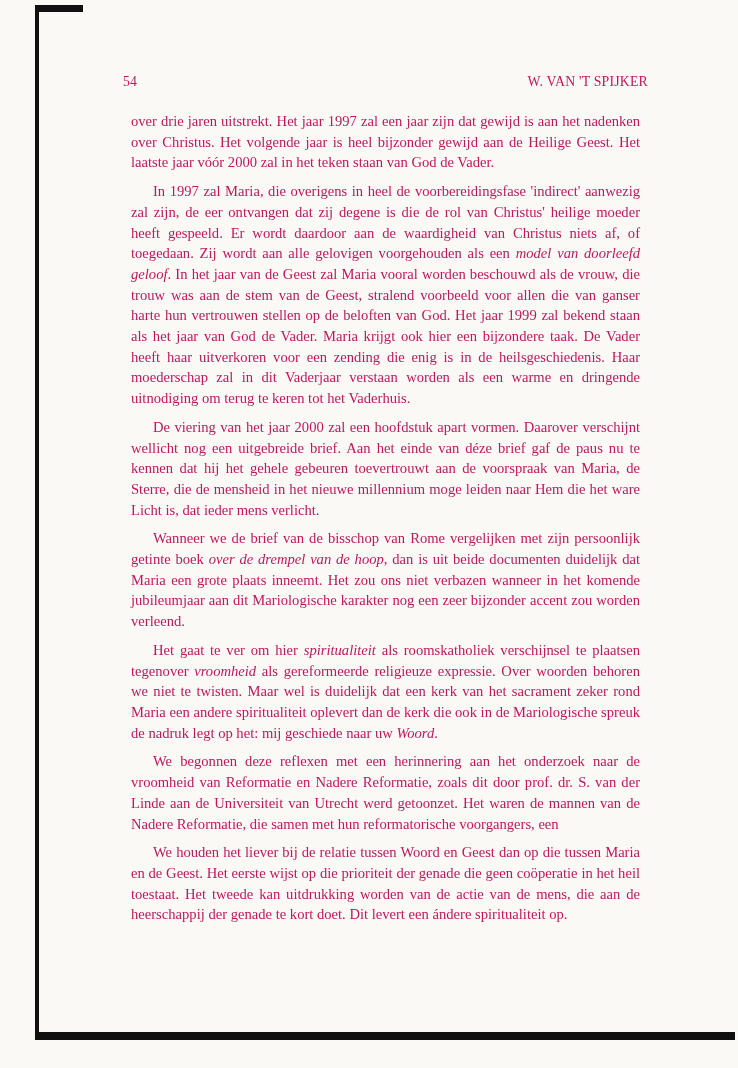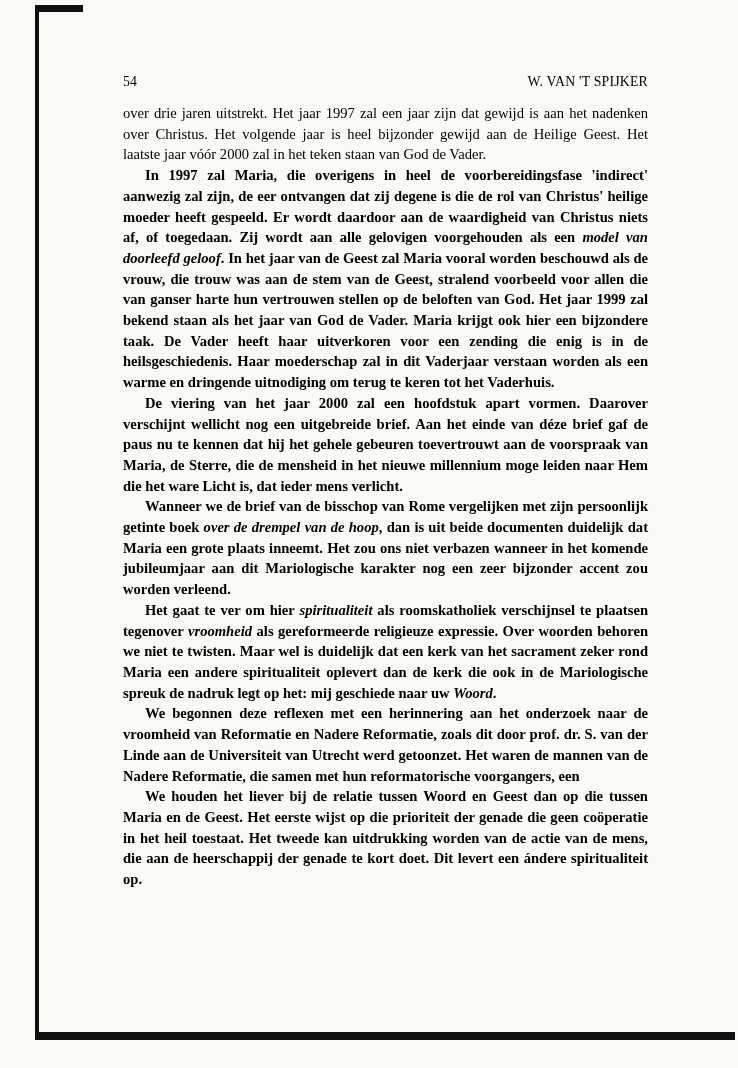--- a/index.html
+++ b/index.html
@@ -11,21 +11,21 @@
     height: 1068px;
     background: #efeeea;
     position: relative;
     overflow: hidden;
     font-family: "Liberation Serif", "DejaVu Serif", serif;
   }
   .page {
     position: absolute;
     inset: 0;
     background: #faf9f5;
-    color: #000000;
+    color: #be185d;
   }
   
   .scan-edge {
     position: absolute;
     background: #101010;
   }
   .scan-left {
     left: 35px;
     top: 5px;
     width: 4px;
@@ -56,26 +56,25 @@
   .body-text {
     position: absolute;
     top: 103px;
     left: 123px;
     width: 525px;
     font-size: 14.6px;
     line-height: 20.7px;
     text-align: justify;
   }
   .para {
-    margin: 0;
+    margin: 8px;
     padding: 0;
   }
   .para.indent {
     text-indent: 22px;
-    font-weight: bold;
   }
   .body-text em {
     font-style: italic;
   }
 </style>
 </head>
 <body>
 
 <div class="page">
 

